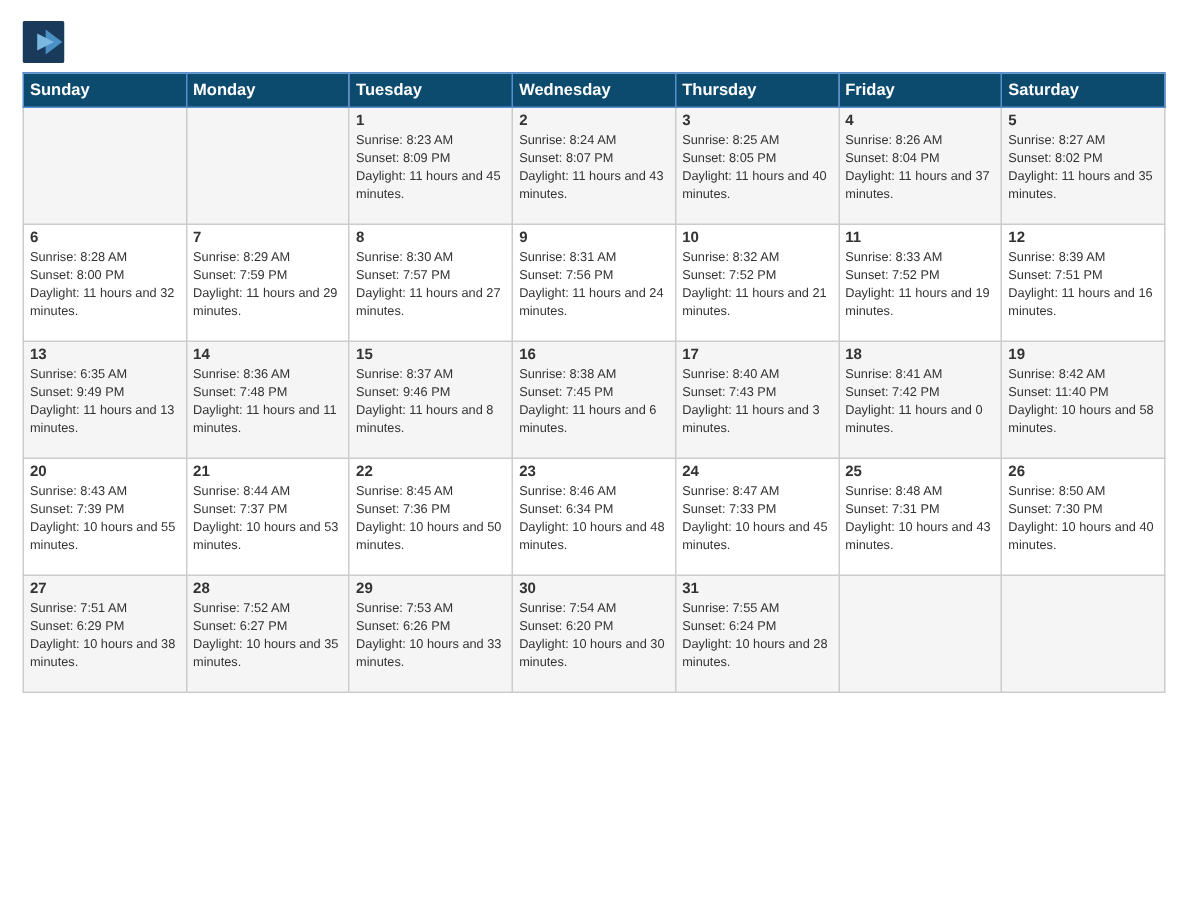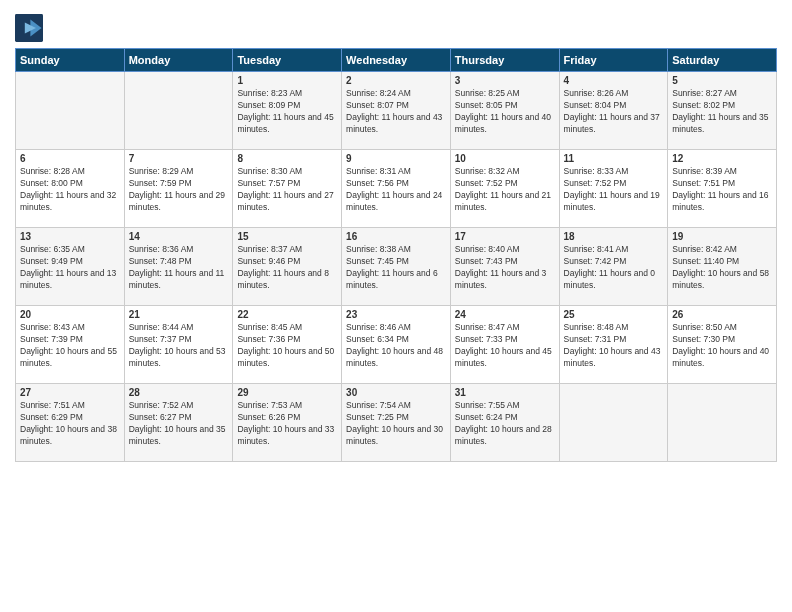--- a/index.html
+++ b/index.html
@@ -305,21 +305,21 @@
           </td>
           <td>
             <span class="day-num">29</span>
             <div class="cell-content">Sunrise: 7:53 AM</div>
             <div class="cell-content">Sunset: 6:26 PM</div>
             <div class="cell-content">Daylight: 10 hours and 33 minutes.</div>
           </td>
           <td>
             <span class="day-num">30</span>
             <div class="cell-content">Sunrise: 7:54 AM</div>
-            <div class="cell-content">Sunset: 7:25 PM</div>
+            <div class="cell-content">Sunset: 6:20 PM</div>
             <div class="cell-content">Daylight: 10 hours and 30 minutes.</div>
           </td>
           <td>
             <span class="day-num">31</span>
             <div class="cell-content">Sunrise: 7:55 AM</div>
             <div class="cell-content">Sunset: 6:24 PM</div>
             <div class="cell-content">Daylight: 10 hours and 28 minutes.</div>
           </td>
           <td></td>
           <td></td>

